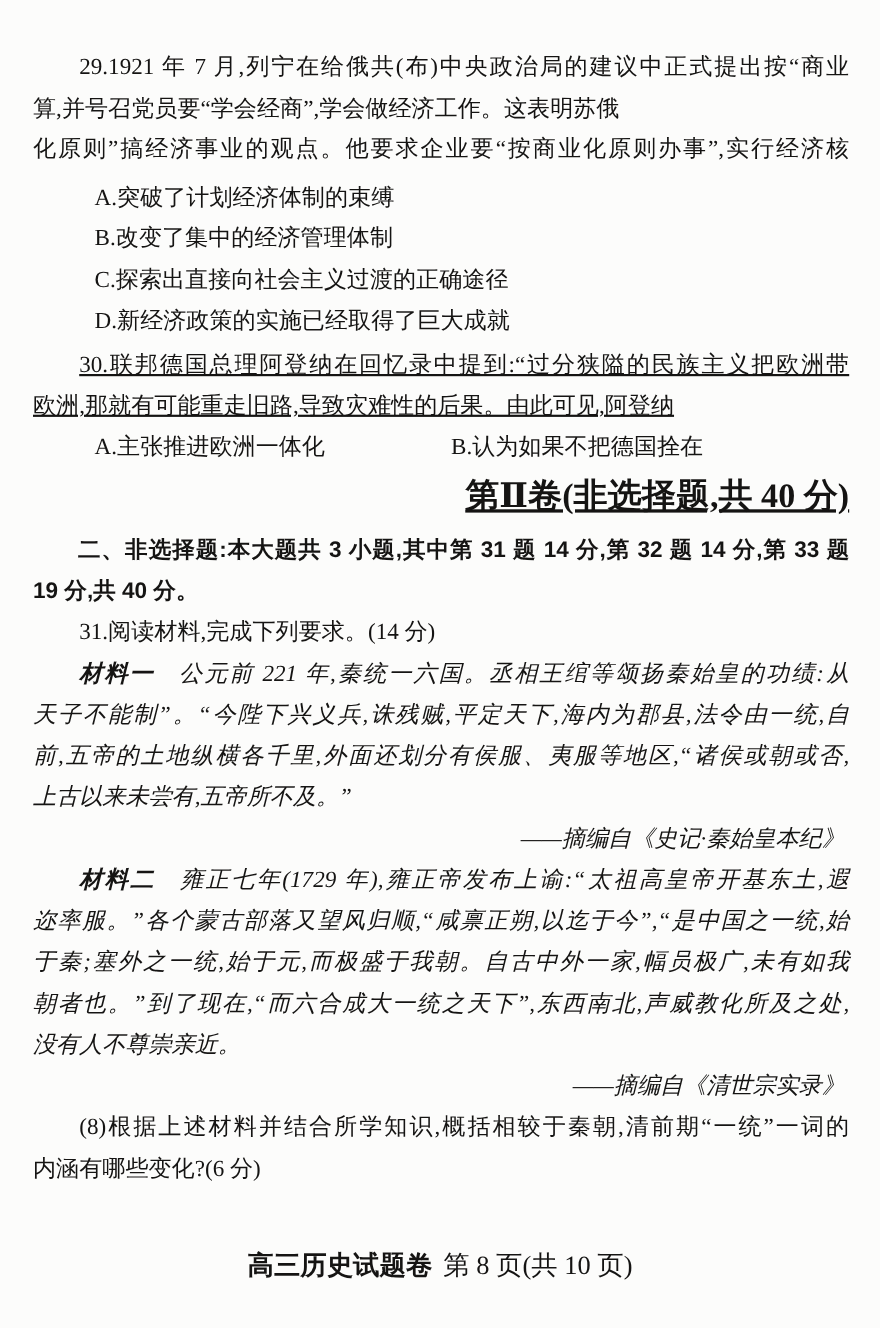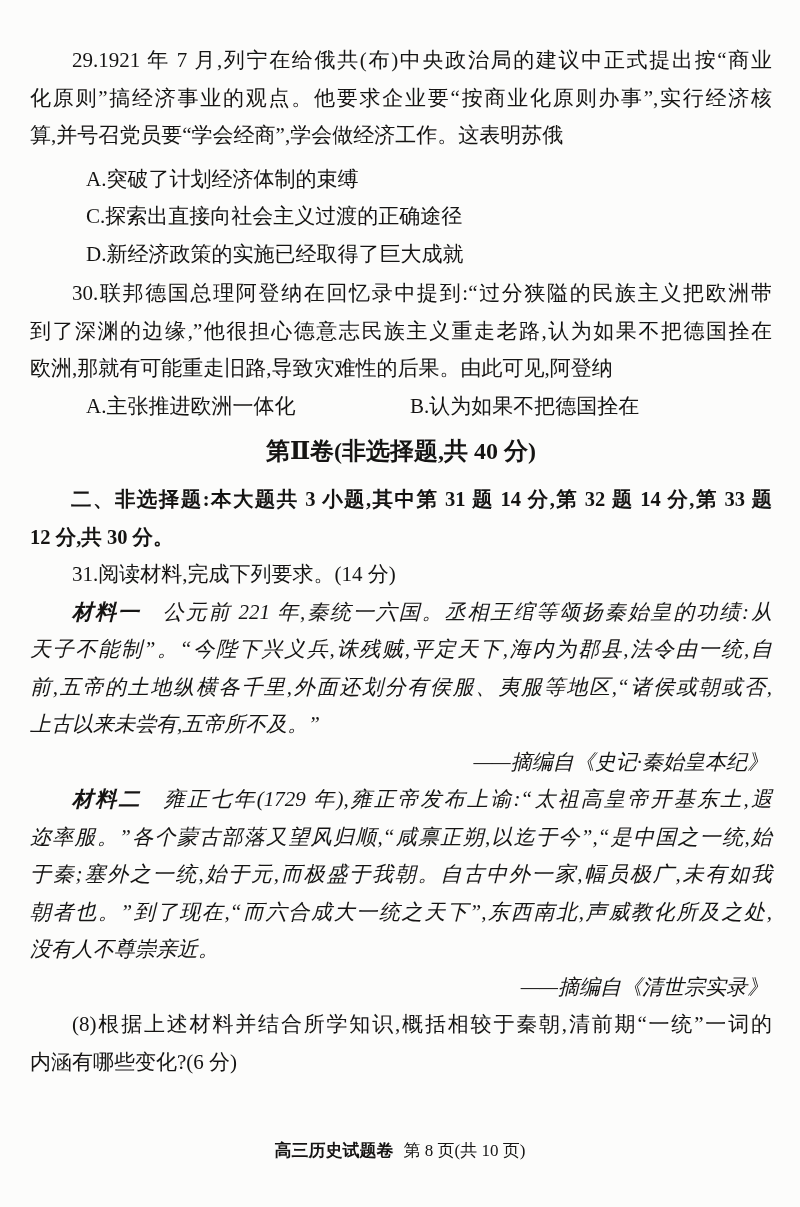--- a/index.html
+++ b/index.html
@@ -12,71 +12,72 @@
   .ln{font-size:21px;line-height:37.5px;white-space:pre-wrap;}
   .indent{text-indent:2em;}
   .full{text-align:justify;text-align-last:justify;}
   .kai{font-style:italic;}
   .mat-label{font-weight:700;font-style:italic;margin-right:1.05em;}
   .opts .ln{padding-left:56px;}
   .opts{margin-top:6px;}
   .optrow{display:flex;padding-left:56px;}
   .optrow .cell-a{width:324px;}
   .optrow .cell-b{flex:1;}
-  .q30{margin-top:2px;}
+  .q30{margin-top:2px;text-decoration:underline;}
   .section-heading{
-    margin:4px 0 8px;text-align:center;
-    font-size:24px;font-weight:700;line-height:44px;
+    margin:4px 0 8px;text-align:right;
+    font-size:31px;font-weight:700;line-height:44px;
     font-family:"Liberation Serif","DejaVu Serif",serif;
+    text-decoration:underline;
   }
   .intro .ln{
-    font-family:Liberation Serif, serif;
+    font-family:Liberation Sans, sans-serif;
     font-weight:700;font-size:20.5px;
   }
   .source{text-align:center;text-align-last:right;padding-right:4px;}
   .footer{
     position:absolute;left:0;right:0;top:1136px;
-    text-align:center;font-size:17px;line-height:30px;
+    text-align:center;font-size:24px;line-height:30px;
   }
   .footer .ft-title{font-family:"Liberation Sans","DejaVu Sans",sans-serif;font-weight:700;margin-right:10px;}
   .footer .ft-page{font-family:"Liberation Serif","DejaVu Serif",serif;}
 </style>
 </head>
 <body>
 
 <div class="page">
 
   <div>
     <div class="ln indent full">29.1921 年 7 月,列宁在给俄共(布)中央政治局的建议中正式提出按“商业</div>
+    <div class="ln">算,并号召党员要“学会经商”,学会做经济工作。这表明苏俄</div>
     <div class="ln full">化原则”搞经济事业的观点。他要求企业要“按商业化原则办事”,实行经济核</div>
-    <div class="ln">算,并号召党员要“学会经商”,学会做经济工作。这表明苏俄</div>
   </div>
   <div class="opts">
     <div class="ln">A.突破了计划经济体制的束缚</div>
+    <div class="ln">B.改变了集中的经济管理体制</div>
     <div class="ln">C.探索出直接向社会主义过渡的正确途径</div>
     <div class="ln">D.新经济政策的实施已经取得了巨大成就</div>
   </div>
 
   <div class="q30">
     <div class="ln indent full">30.联邦德国总理阿登纳在回忆录中提到:“过分狭隘的民族主义把欧洲带</div>
-    <div class="ln full">到了深渊的边缘,”他很担心德意志民族主义重走老路,认为如果不把德国拴在</div>
     <div class="ln">欧洲,那就有可能重走旧路,导致灾难性的后果。由此可见,阿登纳</div>
   </div>
   <div>
     <div class="optrow">
       <div class="ln cell-a">A.主张推进欧洲一体化</div>
       <div class="ln cell-b">B.认为如果不把德国拴在</div>
     </div>
   </div>
 
   <div class="section-heading">第Ⅱ卷(非选择题,共 40 分)</div>
 
   <div class="intro">
     <div class="ln indent full">二、非选择题:本大题共 3 小题,其中第 31 题 14 分,第 32 题 14 分,第 33 题</div>
-    <div class="ln">12 分,共 30 分。</div>
+    <div class="ln">19 分,共 40 分。</div>
   </div>
 
   <div>
     <div class="ln indent">31.阅读材料,完成下列要求。(14 分)</div>
 
     <div>
       <div class="ln kai indent full"><span class="mat-label">材料一</span><span>公元前 221 年,秦统一六国。丞相王绾等颂扬秦始皇的功绩:从</span></div>
       <div class="ln kai full">天子不能制”。“今陛下兴义兵,诛残贼,平定天下,海内为郡县,法令由一统,自</div>
       <div class="ln kai full">前,五帝的土地纵横各千里,外面还划分有侯服、夷服等地区,“诸侯或朝或否,</div>
       <div class="ln kai">上古以来未尝有,五帝所不及。”</div>

